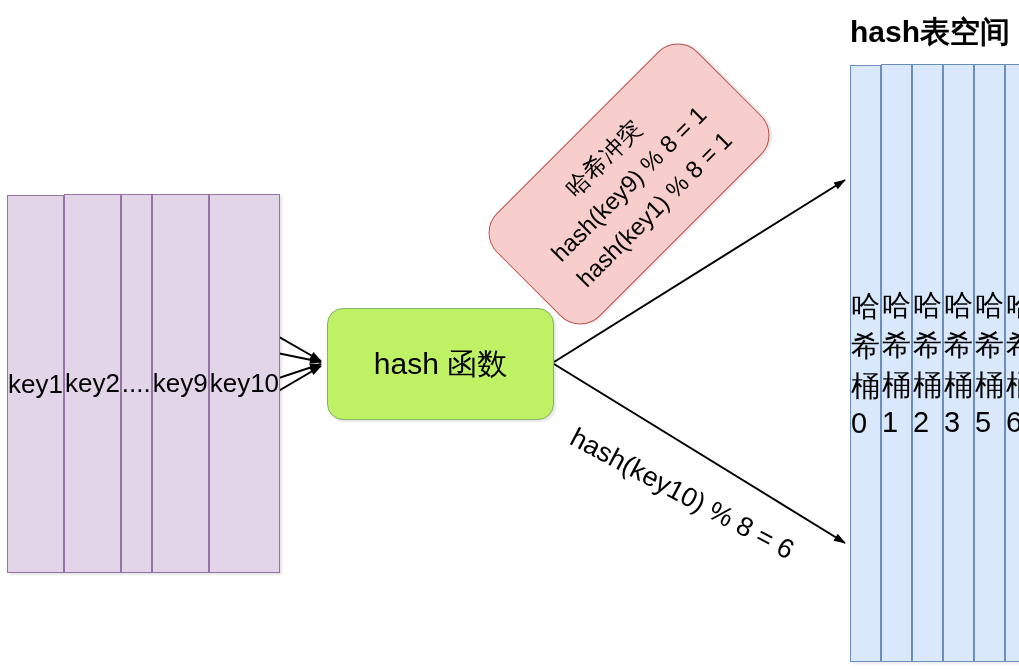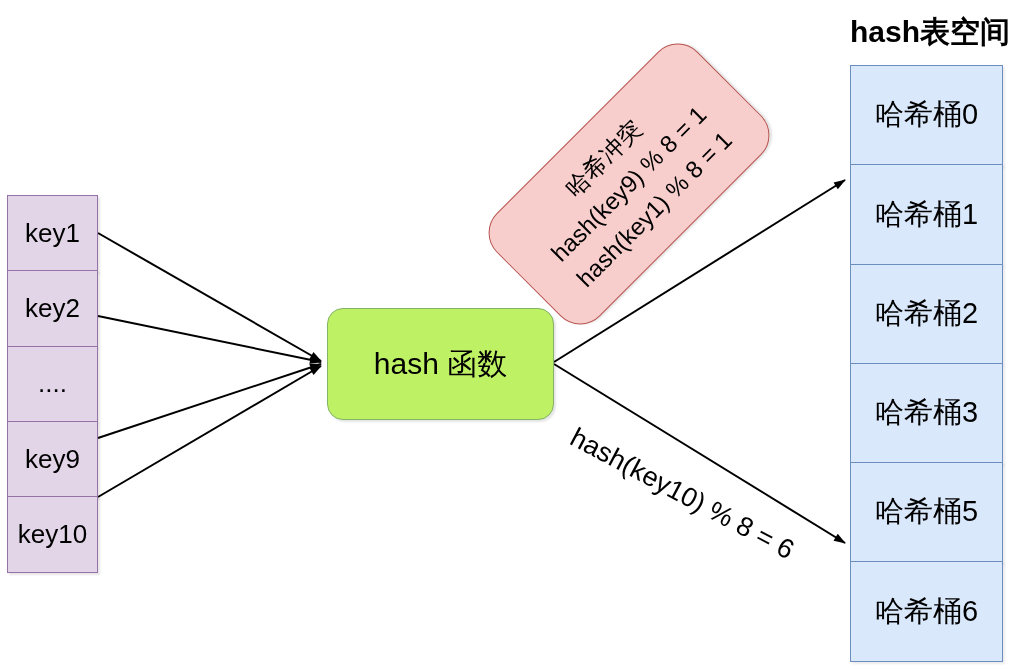--- a/index.html
+++ b/index.html
@@ -15,21 +15,21 @@
   .arrows-layer {
     position: absolute;
     left: 0; top: 0;
     z-index: 1;
   }
   
   .key-col {
     position: absolute;
     left: 7px; top: 195px;
     width: 91px; height: 378px;
-    display: flex; flex-direction: column;
+    display: flex; flex-direction: row;
     z-index: 2;
   }
   .key-cell {
     flex: 1;
     margin-top: -1.5px;
     background: #E1D5E7;
     border: 1.5px solid #9673A6;
     display: flex; align-items: center; justify-content: center;
     font-size: 26px;
     box-shadow: 2px 2px 2px rgba(0,0,0,0.10);
@@ -63,21 +63,21 @@
     line-height: 1.5;
     z-index: 3;
     text-align: center;
     box-shadow: 2px 2px 2px rgba(0,0,0,0.10);
   }
   
   .bucket-col {
     position: absolute;
     left: 850px; top: 65px;
     width: 153px; height: 597px;
-    display: flex; flex-direction: column;
+    display: flex; 
     z-index: 2;
   }
   .bucket-cell {
     flex: 1;
     margin-top: -1.5px;
     background: #DAE8FC;
     border: 1.5px solid #6C8EBF;
     display: flex; align-items: center; justify-content: center;
     font-size: 29px;
     box-shadow: 2px 2px 2px rgba(0,0,0,0.08);

